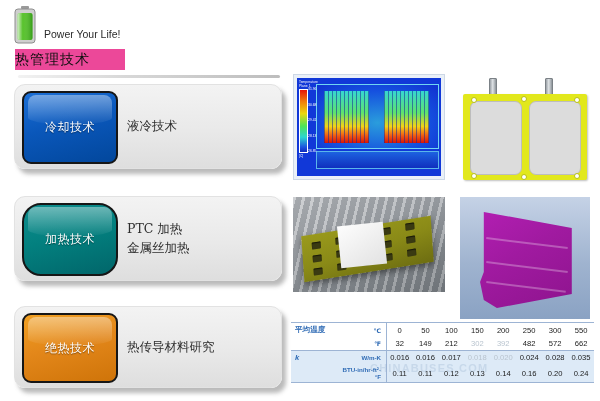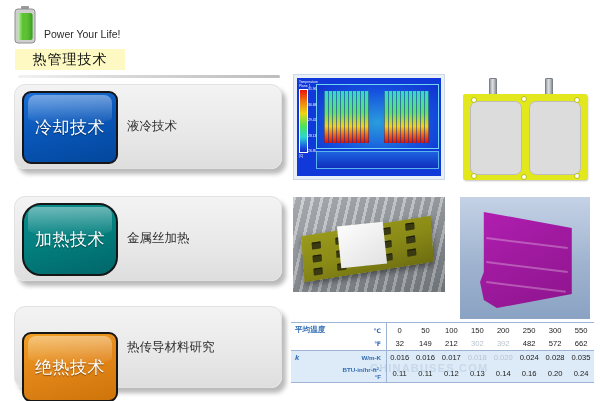--- a/index.html
+++ b/index.html
@@ -14,21 +14,21 @@
   .logo-wrap{position:absolute;left:14px;top:4px;width:150px;height:44px;}
   .battery{position:absolute;left:0;top:2px;width:22px;height:38px;}
   .logo-text{position:absolute;left:30px;top:2px;font-weight:bold;font-size:17px;
     font-style:italic;letter-spacing:.5px;color:#1a1a1a;}
   .bolt{color:#d81f1f;font-style:italic;}
   .tagline{position:absolute;left:30px;top:24px;font-size:10.5px;color:#2b2b2b;}
 
   
   .title-badge{
     position:absolute;left:15px;top:49px;width:110px;height:21px;
-    background:#fef9c3;display:flex;align-items:center;justify-content:center;
+    background:#ec4899;display:flex;align-items:center;justify-content:flex-start;
     font-size:14px;color:#111;font-family:"DejaVu Serif","Liberation Serif",serif;
     letter-spacing:1px;
   }
   .divider{position:absolute;left:18px;top:75px;width:262px;height:3px;
     border-radius:2px;
     background:linear-gradient(90deg,#f2f2f2 0%,#d8d8d8 40%,#bdbdbd 100%);}
   .blue-sq{position:absolute;left:589px;top:74px;width:6px;height:6px;background:#3a6fb5;}
 
   
   .card{
@@ -38,36 +38,36 @@
     border:1px solid #e2e2e2;
   }
   .card-1{top:84px;height:83px;}
   .card-2{top:196px;height:83px;}
   .card-3{top:306px;height:80px;}
 
   .pill{
     position:absolute;left:7px;top:6px;width:92px;border-radius:9px;
     border:2px solid #161616;
     display:flex;align-items:center;justify-content:center;
-    font-size:17px;color:#ffffff;letter-spacing:.5px;
+    font-size:12px;color:#ffffff;letter-spacing:.5px;
     font-family:"DejaVu Serif","Liberation Serif",serif;
     text-shadow:0 1px 1px rgba(0,0,0,.45);
     overflow:hidden;
   }
   .card-1 .pill,.card-2 .pill{height:69px;}
   .card-3 .pill{height:66px;}
   .pill::after{
     content:"";position:absolute;left:4%;top:3%;width:92%;height:42%;
     border-radius:8px 8px 40% 40%/8px 8px 22% 22%;
     background:linear-gradient(180deg,rgba(255,255,255,.40),rgba(255,255,255,.03));
     pointer-events:none;
   }
   .pill-blue{background:linear-gradient(165deg,#1b6fd6 0%,#0a57ba 45%,#02479c 100%);}
   .pill-teal{background:linear-gradient(165deg,#0e8e8e 0%,#03807f 45%,#01666a 100%);border-radius:19px;}
-  .pill-orange{background:linear-gradient(165deg,#f0a023 0%,#e3871a 45%,#cf7409 100%);margin-top:19px;}
+  .pill-orange{background:linear-gradient(165deg,#f0a023 0%,#e3871a 45%,#cf7409 100%);}
   .pill span{position:relative;z-index:2;}
 
   .card-body{position:absolute;left:112px;top:0;right:10px;height:100%;
     display:flex;flex-direction:column;justify-content:center;}
   .card-line{font-size:12.5px;color:#2e2e2e;line-height:1.15;
     font-family:"DejaVu Serif","Liberation Serif",serif;}
   .card-1 .card-line{margin:7px 0;}
   .card-2 .card-line{margin:2px 0;}
 
   
@@ -193,20 +193,21 @@
     <div class="card-body">
       <div class="card-line">液冷技术</div>
     </div>
   </div>
 
   <div class="card card-2">
     <div class="pill pill-teal">
       <span>加热技术</span>
     </div>
     <div class="card-body">
+      <div class="card-line">PTC 加热</div>
       <div class="card-line">金属丝加热</div>
     </div>
   </div>
 
   <div class="card card-3">
     <div class="pill pill-orange">
       <span>绝热技术</span>
     </div>
     <div class="card-body">
       <div class="card-line">热传导材料研究</div>

